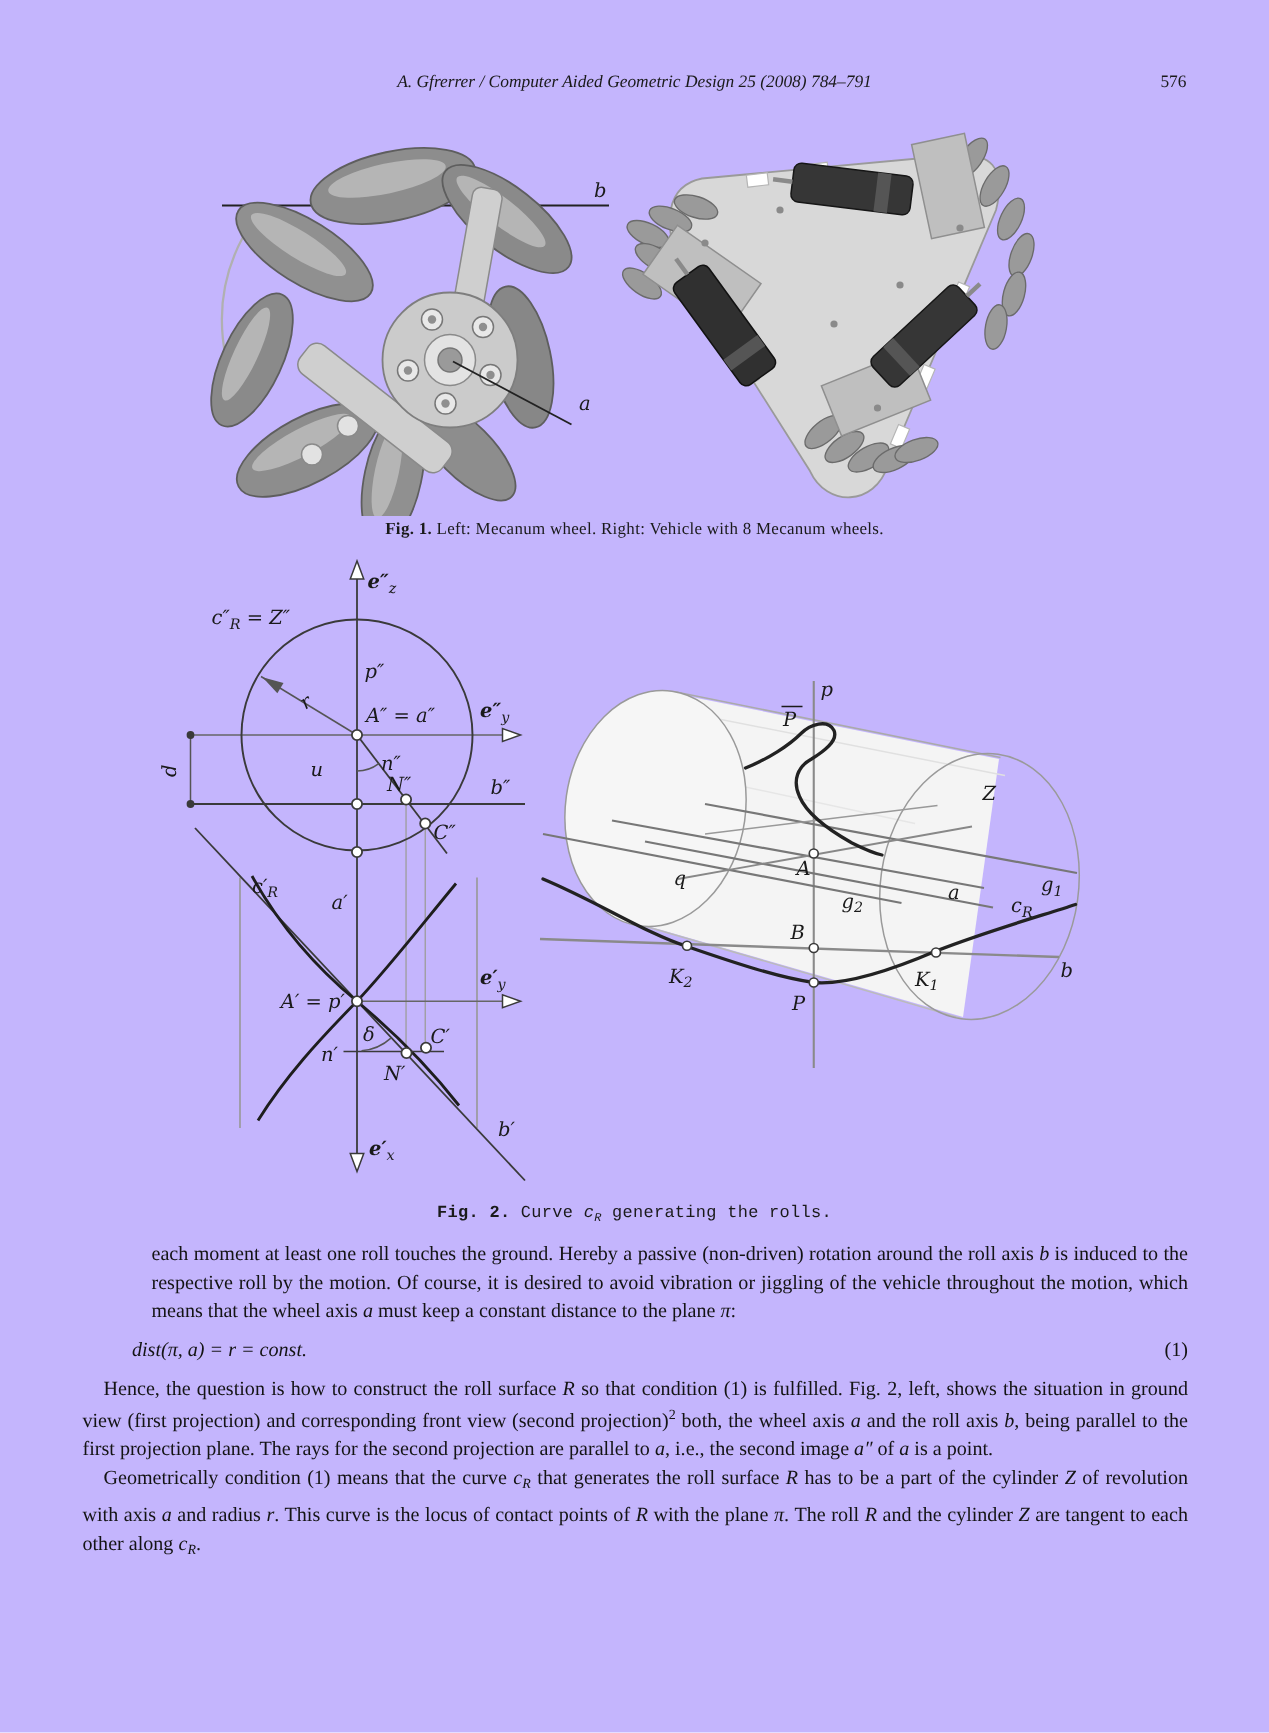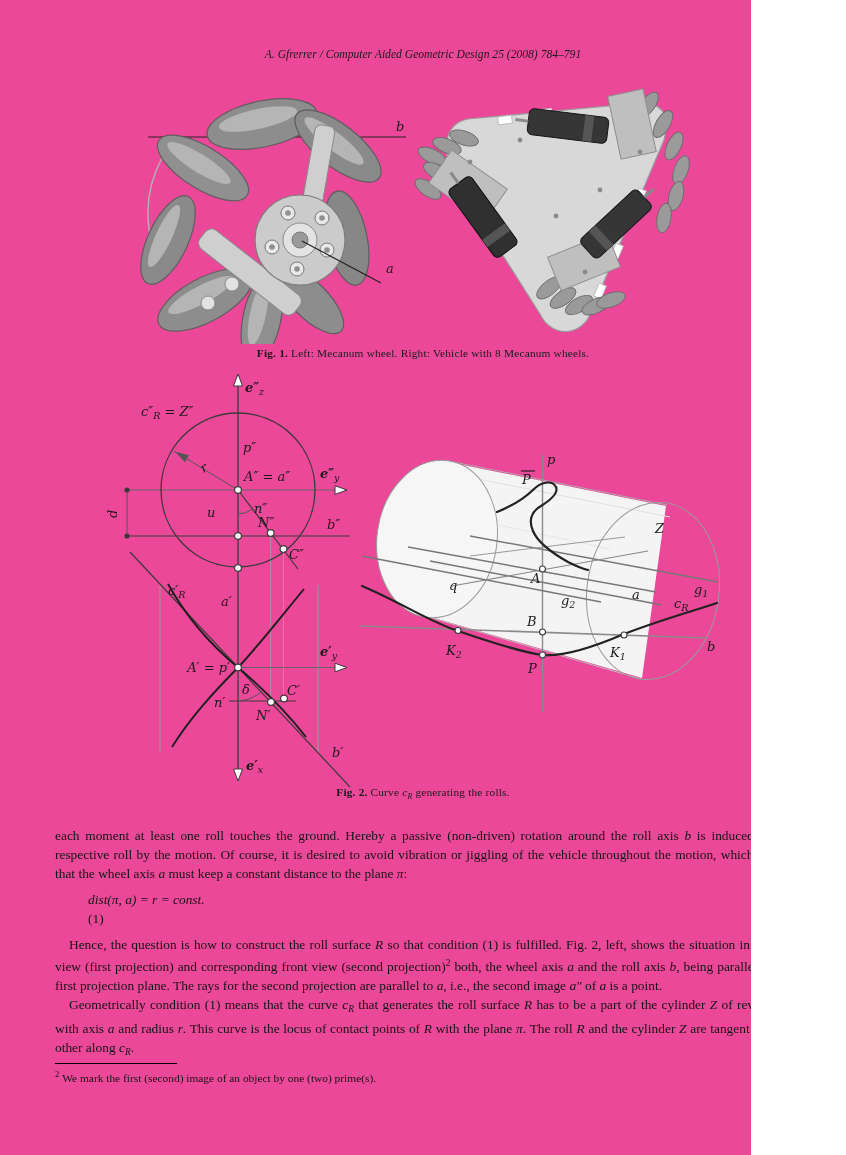--- a/index.html
+++ b/index.html
@@ -1,31 +1,31 @@
 <!DOCTYPE html>
 <html><head>
 <meta charset="utf-8">
 <style>
   html,body{margin:0;padding:0;background:#fff;}
-  .page{position:relative;width:751px;height:1155px;background:#ec4899;
+  .page{position:relative;width:846px;height:1155px;background:#c4b5fd;
         font-family:"Liberation Serif",serif;color:#111;overflow:hidden;}
   .running-head{position:absolute;top:48px;left:55px;width:736px;
         font-size:11.6px;font-style:italic;text-align:center;color:#1a1a1a;}
   .pageno{position:absolute;right:0;top:0;font-style:normal;}
   .figsvg{position:absolute;}
   .caption{position:absolute;left:0;width:846px;text-align:center;
         font-size:11.3px;color:#1a1a1a;letter-spacing:.2px;}
   .cap1{top:347px;}
-  .cap2{top:786px;}
+  .cap2{top:803px;font-family:Liberation Mono, monospace;}
   .bodytext{position:absolute;top:826px;left:55px;width:737px;
         font-size:13.4px;line-height:19px;text-align:justify;color:#141414;}
   .bodytext p{margin:0;text-indent:14px;}
-  .bodytext p.noindent{text-indent:0;}
+  .bodytext p.noindent{text-indent:0;margin-left:46px;}
   .eqrow{display:flex;justify-content:space-between;align-items:flex-start;
-        margin:7px 0;padding-left:33px;text-indent:0;flex-direction:column;}
+        margin:7px 0;padding-left:33px;text-indent:0;}
   .run-b{font-weight:bold;margin-top:41px;}
   .run-i{font-style:italic;}
   .run-sc{font-style:italic;}
   .run-sub{font-style:italic;font-size:70%;vertical-align:-3px;}
   .run-sup{font-size:70%;vertical-align:super;}
   .footnote{position:absolute;top:1063px;left:55px;width:737px;
         font-size:11.4px;color:#141414;}
   .fnrule{width:122px;border-top:1px solid #000;margin-bottom:5px;}
   .footnote sup{font-size:8.5px;margin-right:3px;}
   text.flab{font-family:"DejaVu Serif",serif;font-style:italic;
@@ -302,18 +302,14 @@
   <div class="bodytext">
     <p class="noindent"><span>each moment at least one roll touches the ground. Hereby a passive (non-driven) rotation around the roll axis </span><span class="run-i">b</span><span> is induced to the respective roll by the motion. Of course, it is desired to avoid vibration or jiggling of the vehicle throughout the motion, which means that the wheel axis </span><span class="run-i">a</span><span> must keep a constant distance to the plane </span><span class="run-i">π</span><span>:</span></p>
     <div class="eqrow">
       <span><span class="run-i">dist(π, a) = r = const.</span></span>
       <span>(1)</span>
     </div>
     <p><span>Hence, the question is how to construct the roll surface </span><span class="run-sc">R</span><span> so that condition (1) is fulfilled. Fig. 2, left, shows the situation in ground view (first projection) and corresponding front view (second projection)</span><span class="run-sup">2</span><span> both, the wheel axis </span><span class="run-i">a</span><span> and the roll axis </span><span class="run-i">b</span><span>, being parallel to the first projection plane. The rays for the second projection are parallel to </span><span class="run-i">a</span><span>, i.e., the second image </span><span class="run-i">a″</span><span> of </span><span class="run-i">a</span><span> is a point.</span></p>
     <p><span>Geometrically condition (1) means that the curve </span><span class="run-i">c</span><span class="run-sub">R</span><span> that generates the roll surface </span><span class="run-sc">R</span><span> has to be a part of the cylinder </span><span class="run-sc">Z</span><span> of revolution with axis </span><span class="run-i">a</span><span> and radius </span><span class="run-i">r</span><span>. This curve is the locus of contact points of </span><span class="run-sc">R</span><span> with the plane </span><span class="run-i">π</span><span>. The roll </span><span class="run-sc">R</span><span> and the cylinder </span><span class="run-sc">Z</span><span> are tangent to each other along </span><span class="run-i">c</span><span class="run-sub">R</span><span>.</span></p>
   </div>
 
-  <div class="footnote">
-    <div class="fnrule"></div>
-    <sup>2</sup><span>We mark the first (second) image of an object by one (two) prime(s).</span>
-  </div>
 
 </div>
 
 </body></html>

